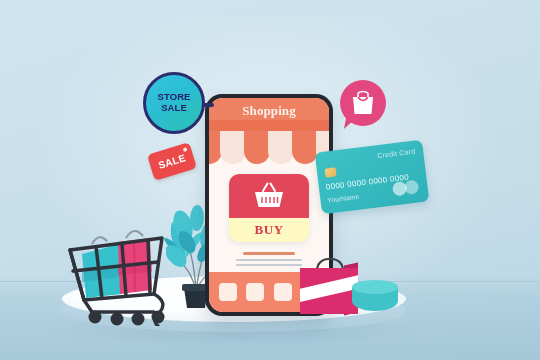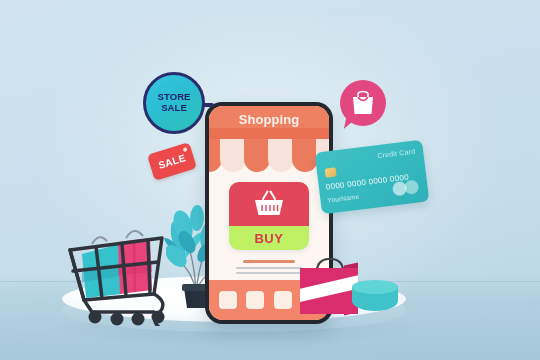--- a/index.html
+++ b/index.html
@@ -81,26 +81,27 @@
     width: 376px;
     height: 40px;
     border-radius: 50%;
     background: radial-gradient(ellipse at 50% 50%, rgba(120,160,182,0.30) 0%, rgba(120,160,182,0.0) 70%);
   }
 
   
   .phone {
     position: absolute;
     left: 205px;
-    top: 102px;
+    top: 94px;
     width: 128px;
     height: 222px;
     border-radius: 17px;
     background: #24272e;
     box-shadow: 0 8px 18px rgba(60,95,120,0.22);
+    font-family: Liberation Serif, serif;
   }
   .phone-screen {
     position: absolute;
     left: 4px;
     top: 4px;
     width: 120px;
     height: 214px;
     border-radius: 14px;
     background: #fdf6f2;
     overflow: hidden;
@@ -150,21 +151,21 @@
   }
 
   
   .buy-card {
     position: absolute;
     left: 20px;
     top: 76px;
     width: 80px;
     height: 68px;
     border-radius: 10px;
-    background: #bef264;
+    background: #fef9c3;
     overflow: hidden;
     box-shadow: 0 2px 5px rgba(90,120,140,0.12);
   }
   .buy-top {
     position: absolute;
     left: 0;
     top: 0;
     width: 80px;
     height: 44px;
     background: #e2465a;

